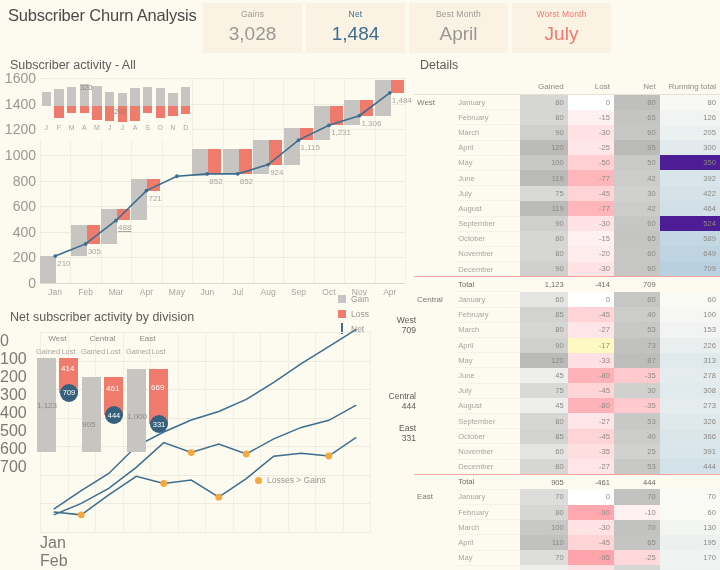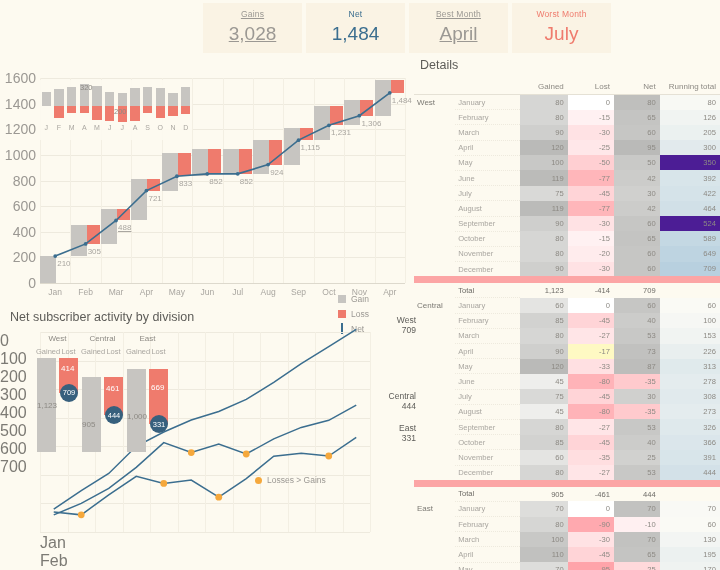--- a/index.html
+++ b/index.html
@@ -18,21 +18,21 @@
     position:absolute;left:8px;top:6px;width:195px;
     font-size:16.5px;color:#4a4a48;letter-spacing:-.2px;
   }
   .kpis{position:absolute;left:203px;top:3px;display:flex;gap:4px;}
   .kpi{
     width:99px;height:50px;background:#faf3e4;
     display:flex;flex-direction:column;align-items:center;justify-content:center;
   }
   .kpi-label{font-size:8.5px;letter-spacing:.2px;line-height:1.1;}
   .kpi-value{font-size:19px;line-height:1.25;margin-top:2px;}
-  .c-gray{color:#9b9893;text-decoration:underline;}
+  .c-gray{color:#9b9893;}
   .c-red{color:#ef7b6d;}
   .c-blue{color:#3b6e8f;}
 
   
   .panel-title{font-size:12.5px;color:#5d5c58;}
 
   
   .chart1{position:absolute;left:0;top:58px;width:410px;height:250px;}
   .chart1 .panel-title{position:absolute;left:10px;top:0px;}
   .c1-plot{position:absolute;left:0;top:20px;width:410px;height:230px;}
@@ -119,33 +119,34 @@
   th{
     font-weight:normal;color:#8d8a84;font-size:8px;
     padding:2px 4px 3px 0;text-align:right;
     border-bottom:1px solid #e5e1d5;
   }
   th.reg,th.mon{text-align:left;padding-left:3px;}
   td{padding:0 4px 0 0;height:14.2px;text-align:right;white-space:nowrap;}
   td.reg{text-align:left;padding-left:3px;color:#7c7a74;font-size:8px;width:36px;}
   td.mon{text-align:left;padding-left:3px;color:#a9a6a0;width:62px;
          border-bottom:1px dotted #eeeade;}
-  tr.tot td{color:#6d6b66;border-top:7px solid #fca5a5;}
+  tr.tot td{color:#6d6b66;border-top:1px solid #fca5a5;}
   tr.tot td.mon{color:#6d6b66;}
   .colh-gained{width:48px;}
   .colh-lost{width:48px;}
   .colh-net{width:48px;}
   .colh-run{width:62px;}
 </style>
 </head>
 <body>
 
 <div class="dash">
 
   <div class="header">
+    <div class="dash-title">Subscriber Churn Analysis</div>
     <div class="kpis" id="kpis">
         <div class="kpi">
           <div class="kpi-label c-gray">Gains</div>
           <div class="kpi-value c-gray">3,028</div>
         </div>
         <div class="kpi">
           <div class="kpi-label c-blue">Net</div>
           <div class="kpi-value c-blue">1,484</div>
         </div>
         <div class="kpi">
@@ -153,20 +154,21 @@
           <div class="kpi-value c-gray">April</div>
         </div>
         <div class="kpi">
           <div class="kpi-label c-red">Worst Month</div>
           <div class="kpi-value c-red">July</div>
         </div>
       </div>
   </div>
 
   <div class="chart1">
+    <div class="panel-title">Subscriber activity  - All</div>
     <div class="c1-plot">
       <div class="axisY" id="c1y">
           <div class="tk" style="top: 205px;">0</div>
           <div class="tk" style="top: 179.375px;">200</div>
           <div class="tk" style="top: 153.75px;">400</div>
           <div class="tk" style="top: 128.125px;">600</div>
           <div class="tk" style="top: 102.5px;">800</div>
           <div class="tk" style="top: 76.875px;">1000</div>
           <div class="tk" style="top: 51.25px;">1200</div>
           <div class="tk" style="top: 25.625px;">1400</div>
@@ -209,25 +211,20 @@
           </div>
           <div class="wf" style="left: 61.0417px; height: 205px;">
             <div class="gainb" style="top: 131.328px; height: 34.5938px;"></div>
             <div class="lossb" style="top: 131.328px; height: 11.1469px;"></div>
             <div class="vlab" style="top: 145.475px; text-decoration: underline;">488</div>
           </div>
           <div class="wf" style="left: 91.4583px; height: 205px;">
             <div class="gainb" style="top: 101.475px; height: 41px;"></div>
             <div class="lossb" style="top: 101.475px; height: 11.1469px;"></div>
             <div class="vlab" style="top: 115.622px;">721</div>
-          </div>
-          <div class="wf" style="left: 121.875px; height: 205px;">
-            <div class="gainb" style="top: 75.4656px; height: 37.1562px;"></div>
-            <div class="lossb" style="top: 75.4656px; height: 22.8062px;"></div>
-            <div class="vlab" style="top: 101.272px;">833</div>
           </div>
           <div class="wf" style="left: 152.292px; height: 205px;">
             <div class="gainb" style="top: 71.4938px; height: 26.7781px;"></div>
             <div class="lossb" style="top: 71.4938px; height: 24.3438px;"></div>
             <div class="vlab" style="top: 98.8375px;">852</div>
           </div>
           <div class="wf" style="left: 182.708px; height: 205px;">
             <div class="gainb" style="top: 70.8531px; height: 24.9844px;"></div>
             <div class="lossb" style="top: 70.8531px; height: 24.9844px;"></div>
             <div class="vlab" style="top: 98.8375px;">852</div>

